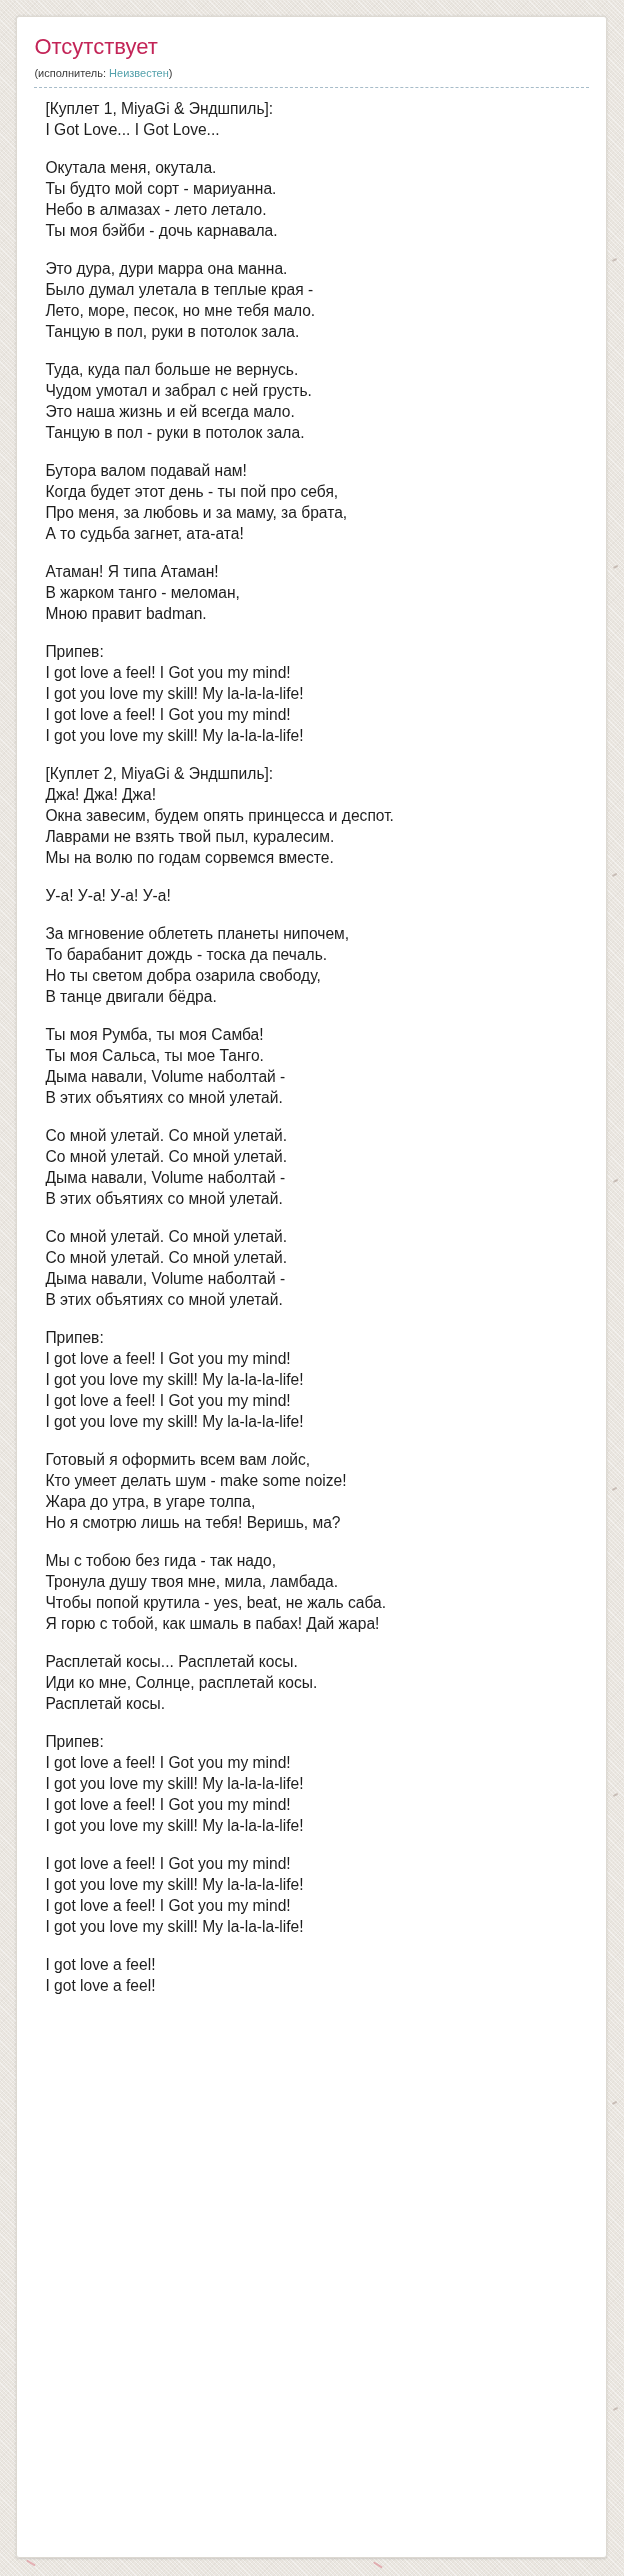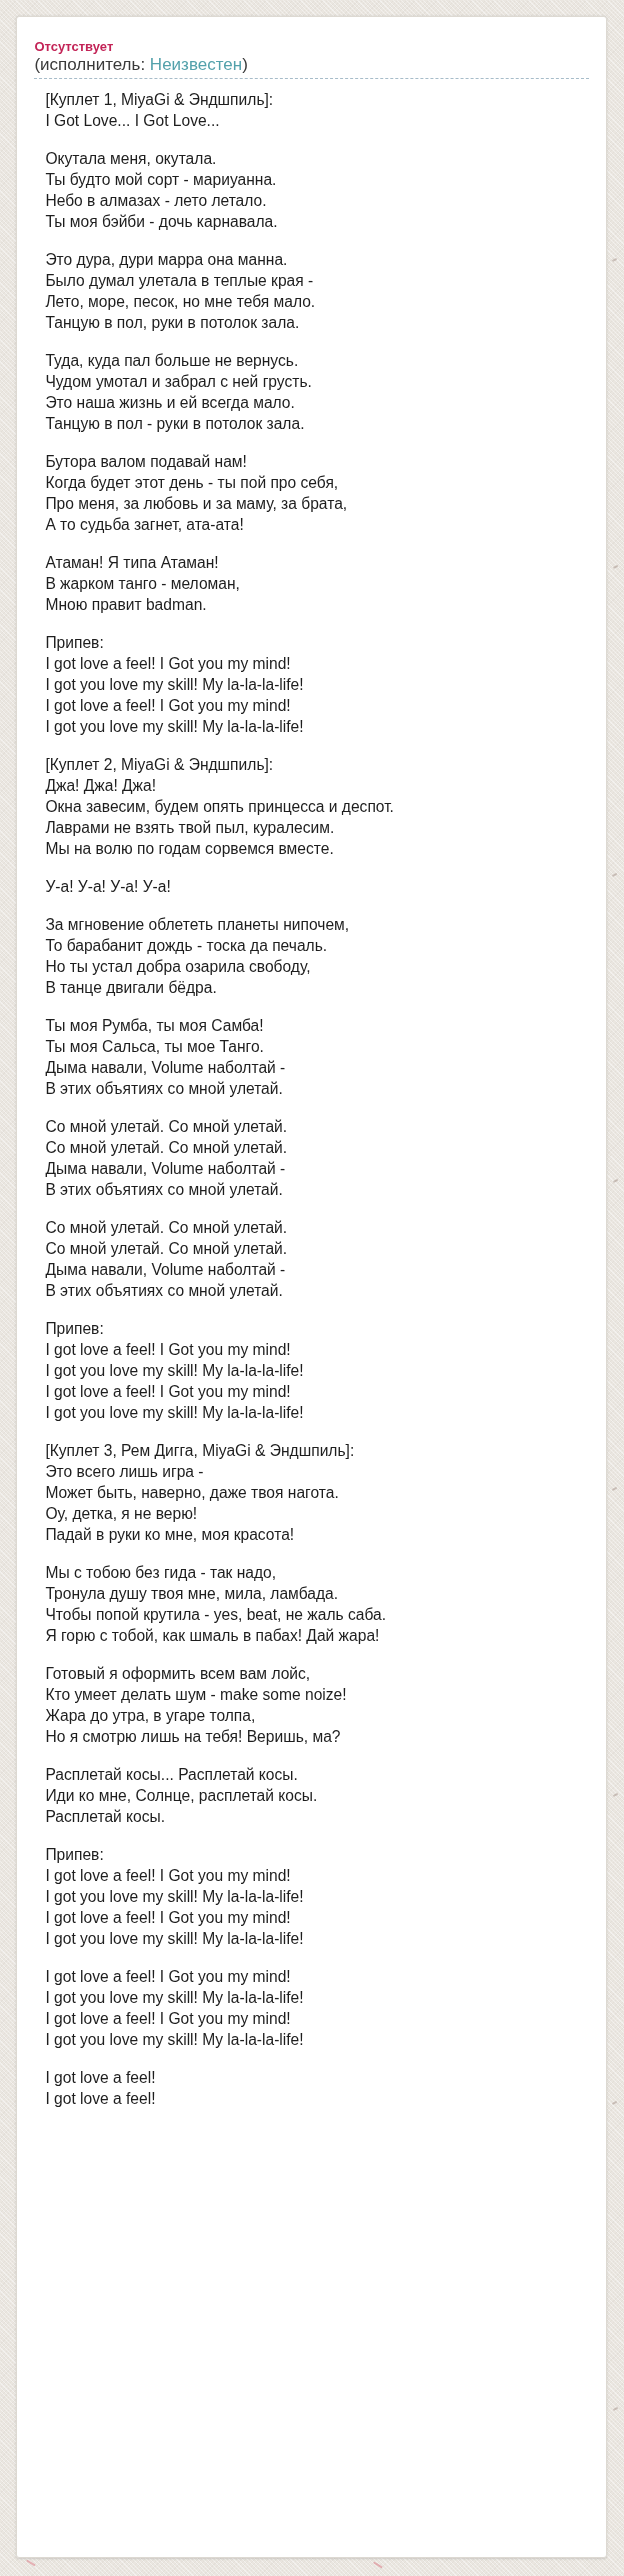--- a/index.html
+++ b/index.html
@@ -25,26 +25,26 @@
   .card{
     position:absolute;left:16.4px;top:16.4px;width:591px;height:2542px;
     background:var(--card-bg);
     border:0.8px solid var(--card-border);
     border-radius:3.1px;
     box-shadow:0 0.8px 2.3px rgba(0,0,0,.14);
     padding:19.5px 17px 0 17px;
   }
   .song-title{
     display:inline-block;
-    font-size:13px;line-height:20px;font-weight:700;
+    font-size:22px;line-height:20px;font-weight:400;
     color:var(--title);text-decoration:none;
   }
   .artist-line{
-    margin-top:0;
-    font-size:17px;line-height:15px;color:var(--muted);
+    margin-top:9px;
+    font-size:11px;line-height:15px;color:var(--muted);
     padding-bottom:6.2px;
     border-bottom:0.8px dashed var(--divider);
   }
   .artist-link{color:var(--link);text-decoration:none;}
   .lyrics{
     margin-top:10px;
     font-size:15.6px;line-height:21px;color:var(--text);
   }
   .stanza{
     margin:0 0 17px 11px;
@@ -106,52 +106,47 @@
 I got love a feel! I Got you my mind!
 I got you love my skill! My la-la-la-life!</p>
       <p class="stanza">[Куплет 2, MiyaGi &amp; Эндшпиль]:
 Джа! Джа! Джа!
 Окна завесим, будем опять принцесса и деспот.
 Лаврами не взять твой пыл, куралесим.
 Мы на волю по годам сорвемся вместе.</p>
       <p class="stanza">У-а! У-а! У-а! У-а!</p>
       <p class="stanza">За мгновение облететь планеты нипочем,
 То барабанит дождь - тоска да печаль.
-Но ты устал добра озарила свободу,
+Но ты светом добра озарила свободу,
 В танце двигали бёдра.</p>
       <p class="stanza">Ты моя Румба, ты моя Самба!
 Ты моя Сальса, ты мое Танго.
 Дыма навали, Volume наболтай -
 В этих объятиях со мной улетай.</p>
       <p class="stanza">Со мной улетай. Со мной улетай.
 Со мной улетай. Со мной улетай.
 Дыма навали, Volume наболтай -
 В этих объятиях со мной улетай.</p>
       <p class="stanza">Со мной улетай. Со мной улетай.
 Со мной улетай. Со мной улетай.
 Дыма навали, Volume наболтай -
 В этих объятиях со мной улетай.</p>
       <p class="stanza">Припев:
 I got love a feel! I Got you my mind!
 I got you love my skill! My la-la-la-life!
 I got love a feel! I Got you my mind!
 I got you love my skill! My la-la-la-life!</p>
-      <p class="stanza">[Куплет 3, Рем Дигга, MiyaGi &amp; Эндшпиль]:
-Это всего лишь игра -
-Может быть, наверно, даже твоя нагота.
-Оу, детка, я не верю!
-Падай в руки ко мне, моя красота!</p>
+      <p class="stanza">Готовый я оформить всем вам лойс,
+Кто умеет делать шум - make some noize!
+Жара до утра, в угаре толпа,
+Но я смотрю лишь на тебя! Веришь, ма?</p>
       <p class="stanza">Мы с тобою без гида - так надо,
 Тронула душу твоя мне, мила, ламбада.
 Чтобы попой крутила - yes, beat, не жаль саба.
 Я горю с тобой, как шмаль в пабах! Дай жара!</p>
-      <p class="stanza">Готовый я оформить всем вам лойс,
-Кто умеет делать шум - make some noize!
-Жара до утра, в угаре толпа,
-Но я смотрю лишь на тебя! Веришь, ма?</p>
       <p class="stanza">Расплетай косы... Расплетай косы.
 Иди ко мне, Солнце, расплетай косы.
 Расплетай косы.</p>
       <p class="stanza">Припев:
 I got love a feel! I Got you my mind!
 I got you love my skill! My la-la-la-life!
 I got love a feel! I Got you my mind!
 I got you love my skill! My la-la-la-life!</p>
       <p class="stanza">I got love a feel! I Got you my mind!
 I got you love my skill! My la-la-la-life!

